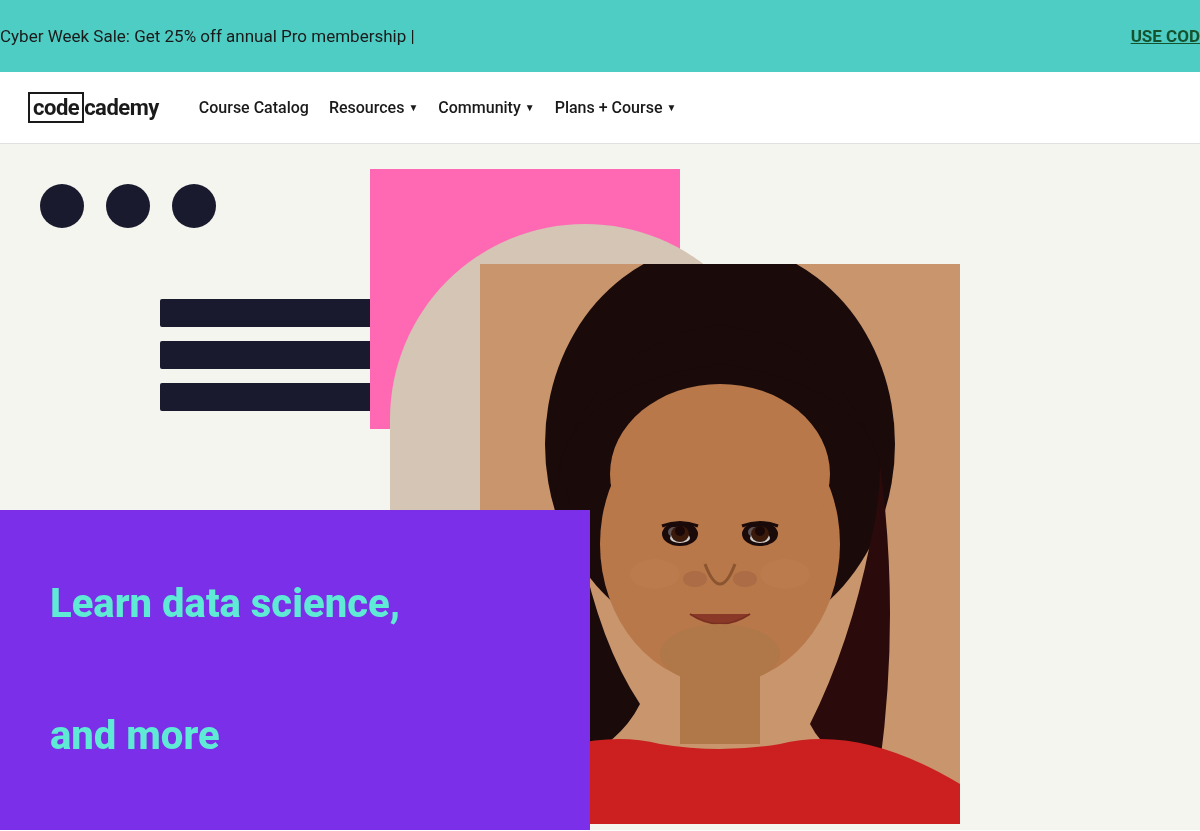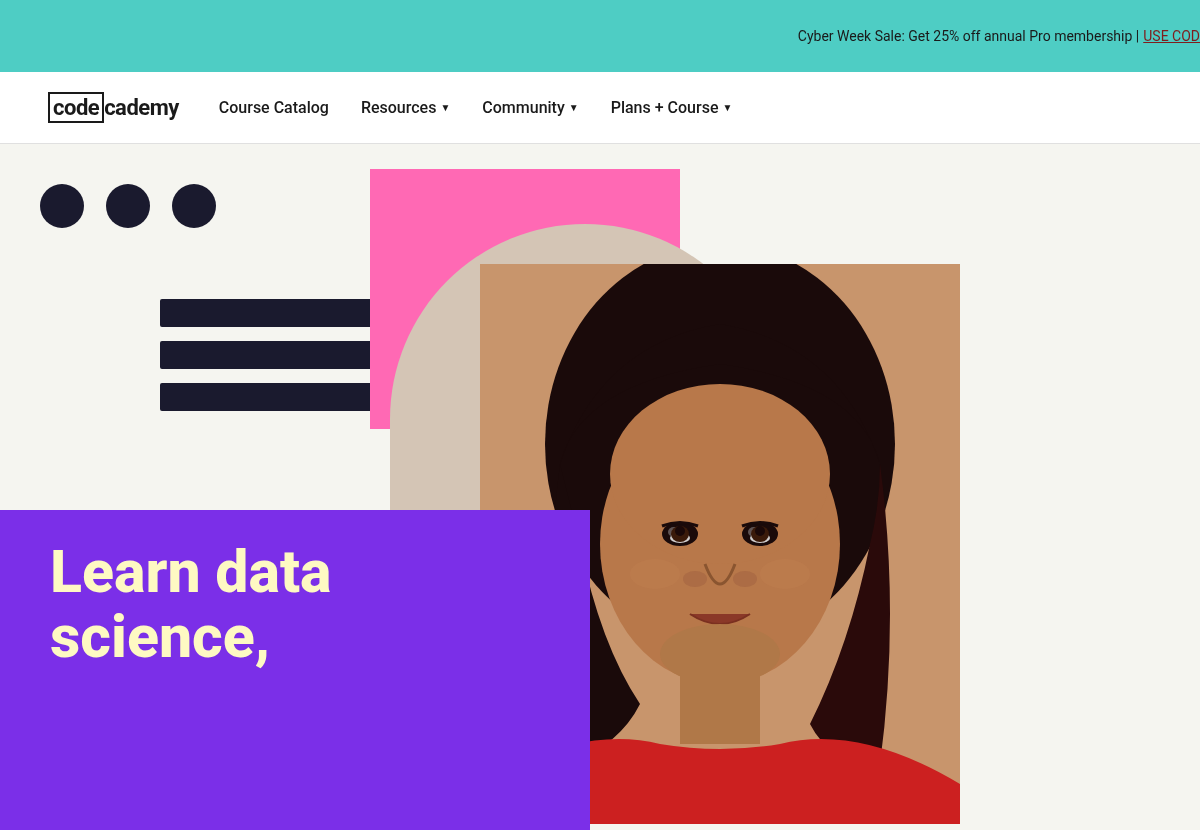--- a/index.html
+++ b/index.html
@@ -4,41 +4,41 @@
   <style>
     * { margin: 0; padding: 0; box-sizing: border-box; }
     body { font-family: -apple-system, BlinkMacSystemFont, 'Segoe UI', Roboto, sans-serif; overflow-x: hidden; width: 1200px; }
 
     
     .banner {
       background-color: #4ecdc4;
       height: 72px;
       display: flex;
       align-items: center;
-      justify-content: flex-end;
-      font-size: 14px;
+      justify-content: space-between;
+      font-size: 17px;
       color: #1a1a1a;
       white-space: nowrap;
       overflow: hidden;
     }
     .banner-text { font-weight: 400; }
     .banner-link {
-      font-weight: 400;
+      font-weight: 700;
       text-decoration: underline;
-      color: #7f1d1d;
+      color: #14532d;
       cursor: pointer;
       margin-left: 4px;
     }
 
     
     .navbar {
       background: #ffffff;
       height: 72px;
       display: flex;
-      padding: 0 48px;
+      padding: 0 28px;
       border-bottom: 1px solid #e0e0e0;
     }
     .logo {
       display: flex;
       align-items: center;
       margin-right: 40px;
     }
     .logo-text {
       font-size: 22px;
       font-weight: 700;
@@ -46,21 +46,21 @@
       letter-spacing: -0.5px;
     }
     .logo-code {
       border: 2px solid #1a1a1a;
       padding: 1px 3px;
       margin-right: 0;
     }
     .nav-links {
       display: flex;
       align-items: center;
-      gap: 32px;
+      gap: 20px;
       list-style: none;
     }
     .nav-item {
       font-size: 16px;
       font-weight: 500;
       color: #1a1a1a;
       cursor: pointer;
       display: flex;
       align-items: center;
       gap: 4px;
@@ -159,23 +159,23 @@
       left: 0;
       width: 590px;
       height: 320px;
       background-color: #7b2fe8;
       z-index: 10;
       display: flex;
       align-items: center;
       padding: 40px 50px;
     }
     .hero-headline {
-      font-size: 59px;
+      font-size: 40px;
       font-weight: 800;
-      color: #fef9c3;
+      color: #5eead4;
       line-height: 1.1;
     }
   </style>
 </head>
 <body>
 
 <div class="banner">
   <span class="banner-text">Cyber Week Sale: Get 25% off annual Pro membership | </span>
   <span class="banner-link">USE COD</span>
 </div>
@@ -275,16 +275,17 @@
       <ellipse cx="200" cy="267" rx="5" ry="5" fill="#1a0808"></ellipse>
       <ellipse cx="280" cy="267" rx="5" ry="5" fill="#1a0808"></ellipse>
     </svg>
   </div>
 
   <div class="hero-card">
     <h1 class="hero-headline">
       <span>Learn data science,</span><br>
       <br>
       <br>
+      <span>and more</span>
     </h1>
   </div>
 
 </section>
 
 </body></html>

